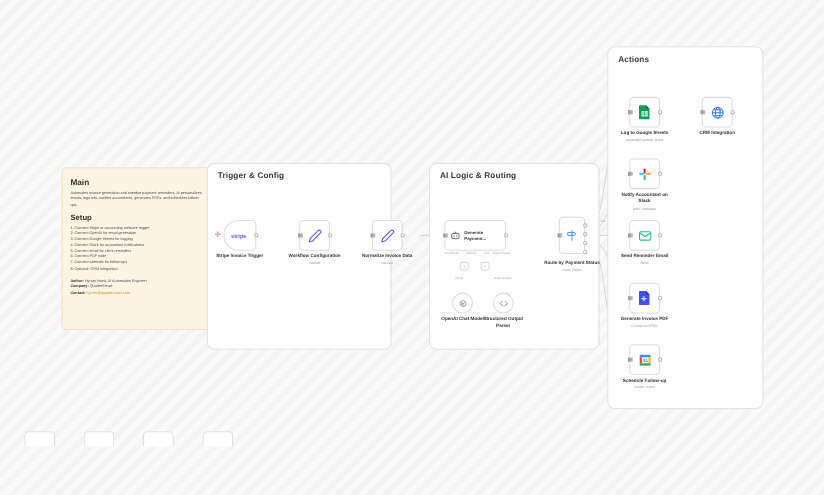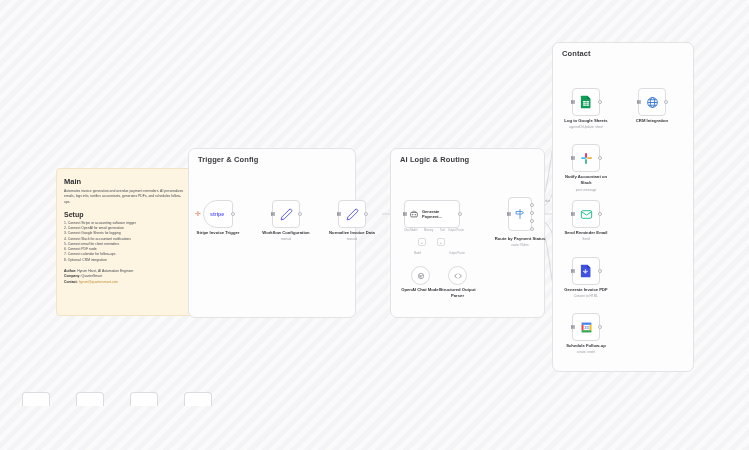--- a/index.html
+++ b/index.html
@@ -198,21 +198,21 @@
     <path class="wire" d="M537,204 C552,204 548,120 570,102"></path>
     <path class="wire" d="M537,209 C556,209 556,165 570,158"></path>
     <path class="wire" d="M537,214 C558,214 560,214 570,214"></path>
     <path class="wire" d="M537,219 C556,219 556,262 570,270"></path>
     <path class="wire" d="M537,224 C552,224 548,318 570,327"></path>
 
     <path class="wire" d="M600,102 L636,102"></path>
     <text class="edge-label" x="540" y="202">Overdue</text>
   </svg>
 
-  <div class="sticky" style="left:56px; top:152px; width:136px; height:148px;margin-top:16px;">
+  <div class="sticky" style="left:56px; top:152px; width:136px; height:148px;">
     <h2>Main</h2>
     <p>Automates invoice generation and overdue payment reminders. AI personalizes emails, logs info, notifies accountants, generates PDFs, and schedules follow-ups.</p>
     <h3>Setup</h3>
     <div>
       <div style="font-size:3.4px;line-height:1.55;color:#4a4a50;">1. Connect Stripe or accounting software trigger</div>
       <div style="font-size:3.4px;line-height:1.55;color:#4a4a50;">2. Connect OpenAI for email generation</div>
       <div style="font-size:3.4px;line-height:1.55;color:#4a4a50;">3. Connect Google Sheets for logging</div>
       <div style="font-size:3.4px;line-height:1.55;color:#4a4a50;">4. Connect Slack for accountant notifications</div>
       <div style="font-size:3.4px;line-height:1.55;color:#4a4a50;">5. Connect email for client reminders</div>
       <div style="font-size:3.4px;line-height:1.55;color:#4a4a50;">6. Connect PDF node</div>
@@ -231,21 +231,21 @@
 
   <div class="panel" style="left:188px; top:148px; width:168px; height:170px;">
     <div class="panel-title">Trigger &amp; Config</div>
   </div>
 
   <div class="panel" style="left:390px; top:148px; width:155px; height:170px;">
     <div class="panel-title">AI Logic &amp; Routing</div>
   </div>
 
   <div class="panel" style="left:552px; top:42px; width:142px; height:330px;">
-    <div class="panel-title">Contact</div>
+    <div class="panel-title">Actions</div>
   </div>
 
   <div class="node" style="left:203px; top:200px;">
     <div class="node-box trigger">
       <span class="plusmark">✛</span>
       <svg width="16" height="9" viewBox="0 0 40 18">
         <text x="0" y="14" font-family="Liberation Sans, sans-serif" font-size="13" font-weight="bold" fill="#635bff">stripe</text>
       </svg>
       <span class="port out"></span>
     </div>

